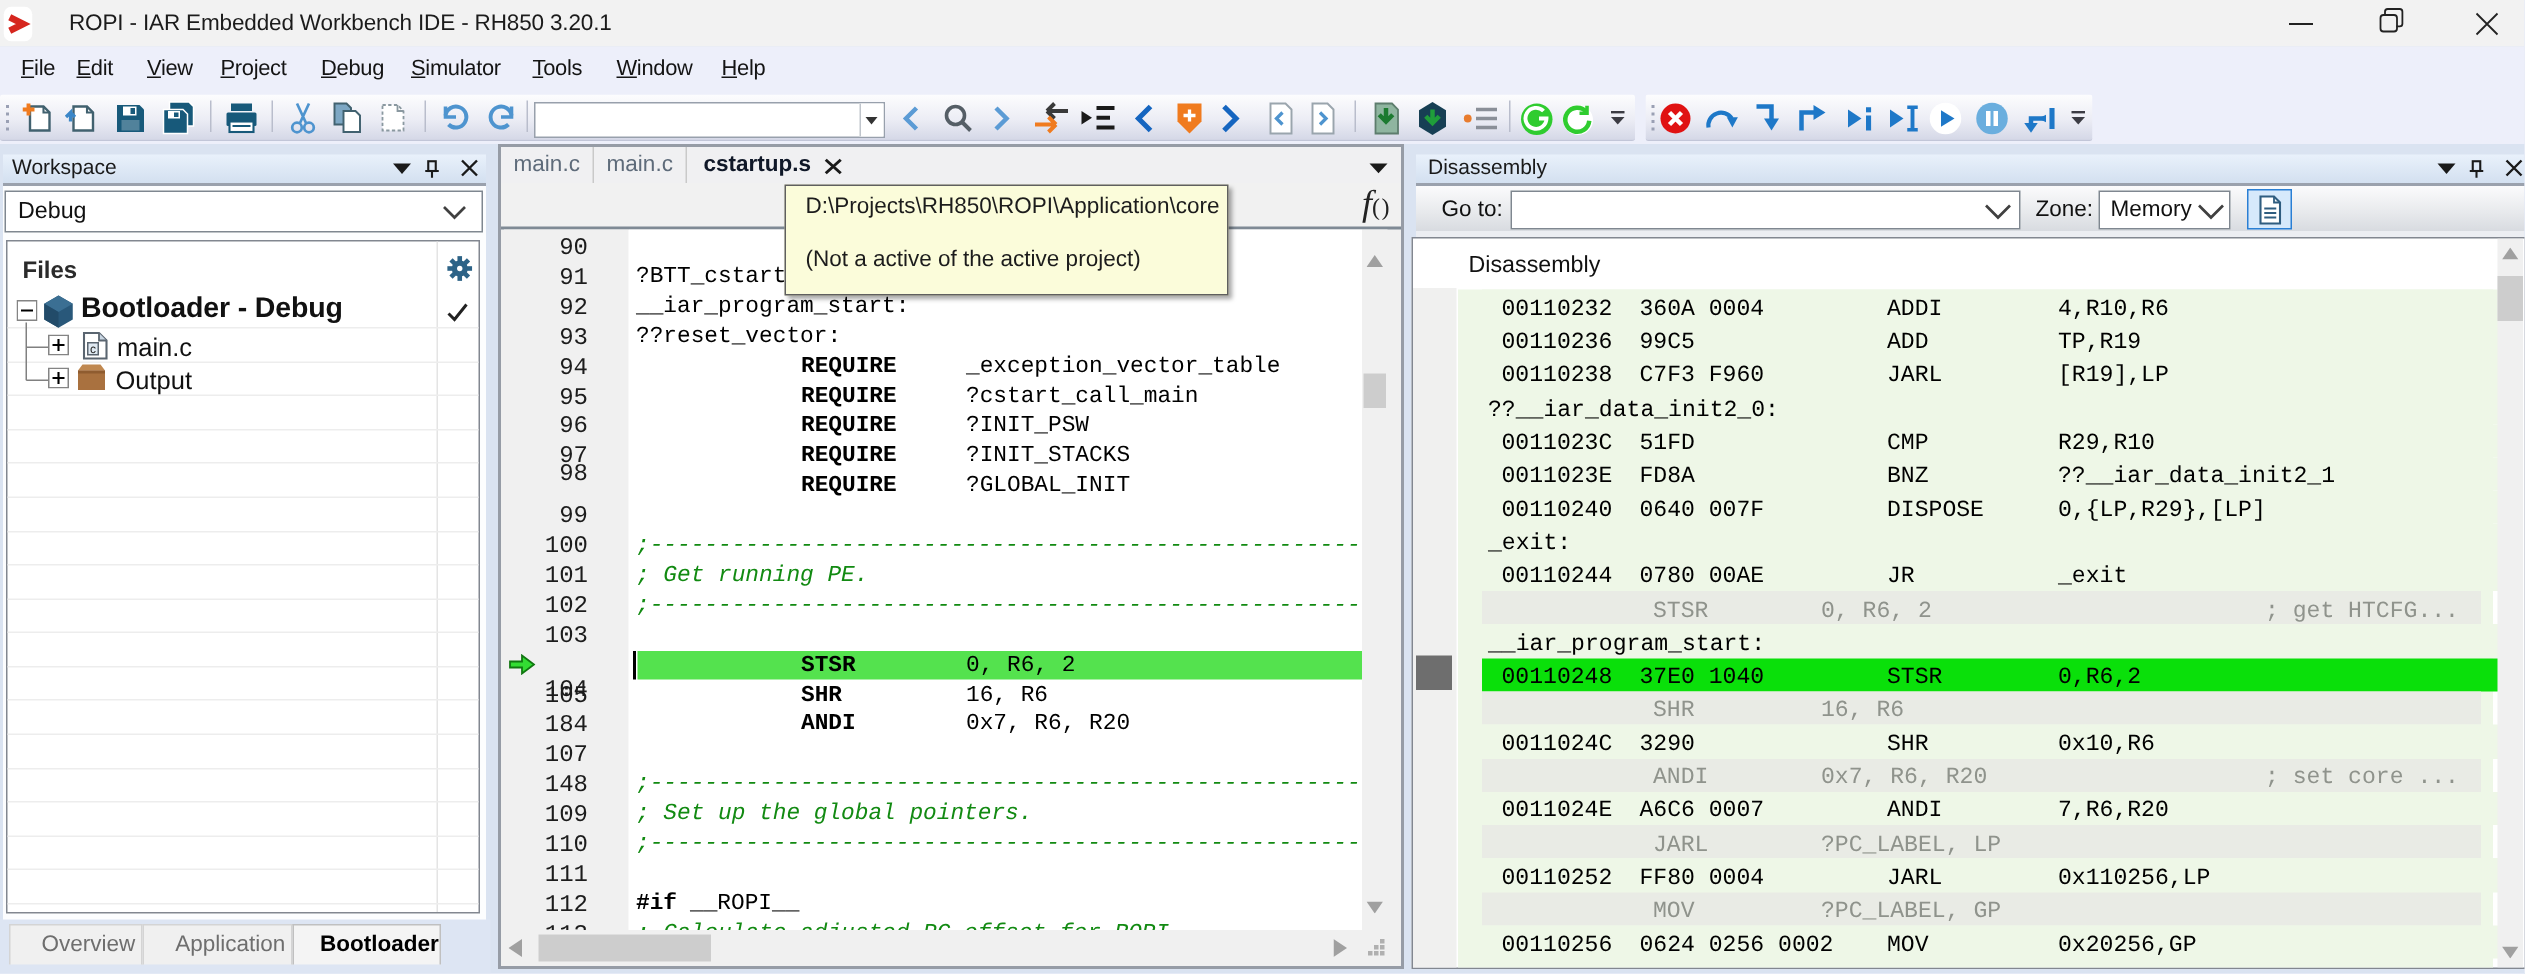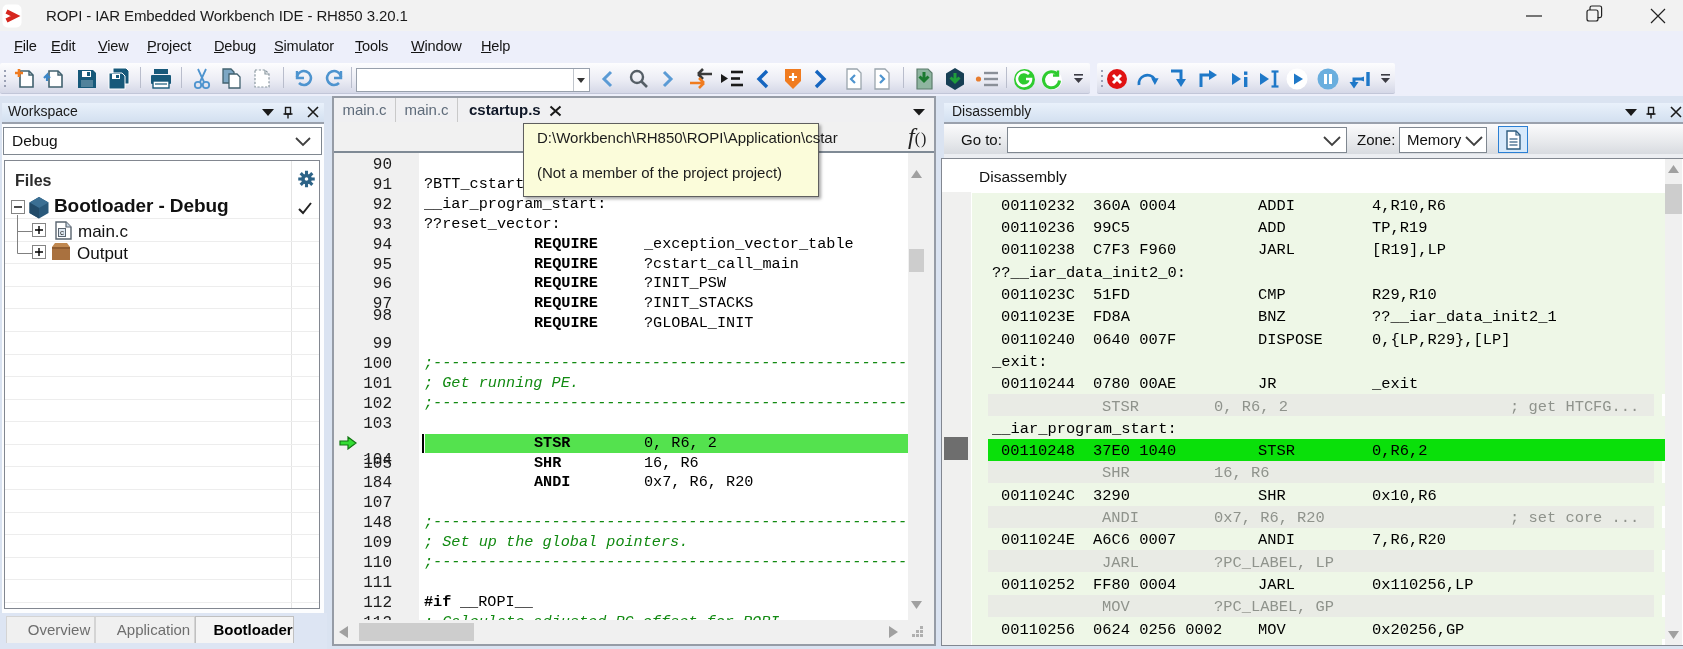--- a/index.html
+++ b/index.html
@@ -727,16 +727,16 @@
             </svg>
           <div class="abs" style="left:0px;top:25px;width:17px;height:30px;background:#cdcdcd"></div>
           <svg class="abs" style="left:3px;top:472px" width="11" height="8">
               <path d="M0 0 L11 0 L5.5 8 Z" fill="#a0a0a0"></path>
             </svg>
         </div>
       </div>
     </div>
   </div>
   <div id="tooltip" style="position:absolute;left:523px;top:123px;width:296px;height:74px;background:#fbfcda;border:1px solid #5f5f5f;box-shadow:2px 2px 3px rgba(0,0,0,0.35);font-size:15px;color:#1c1c1c;z-index:50">
-    <div style="position:absolute;left:13px;top:5px">D:\Workbench\RH850\ROPI\Application\cstar</div>
-    <div style="position:absolute;left:13px;top:40px">(Not a member of the project project)</div>
+    <div style="position:absolute;left:13px;top:5px">D:\Projects\RH850\ROPI\Application\core</div>
+    <div style="position:absolute;left:13px;top:40px">(Not a active of the active project)</div>
   </div>
 </div>
 
 </body></html>

